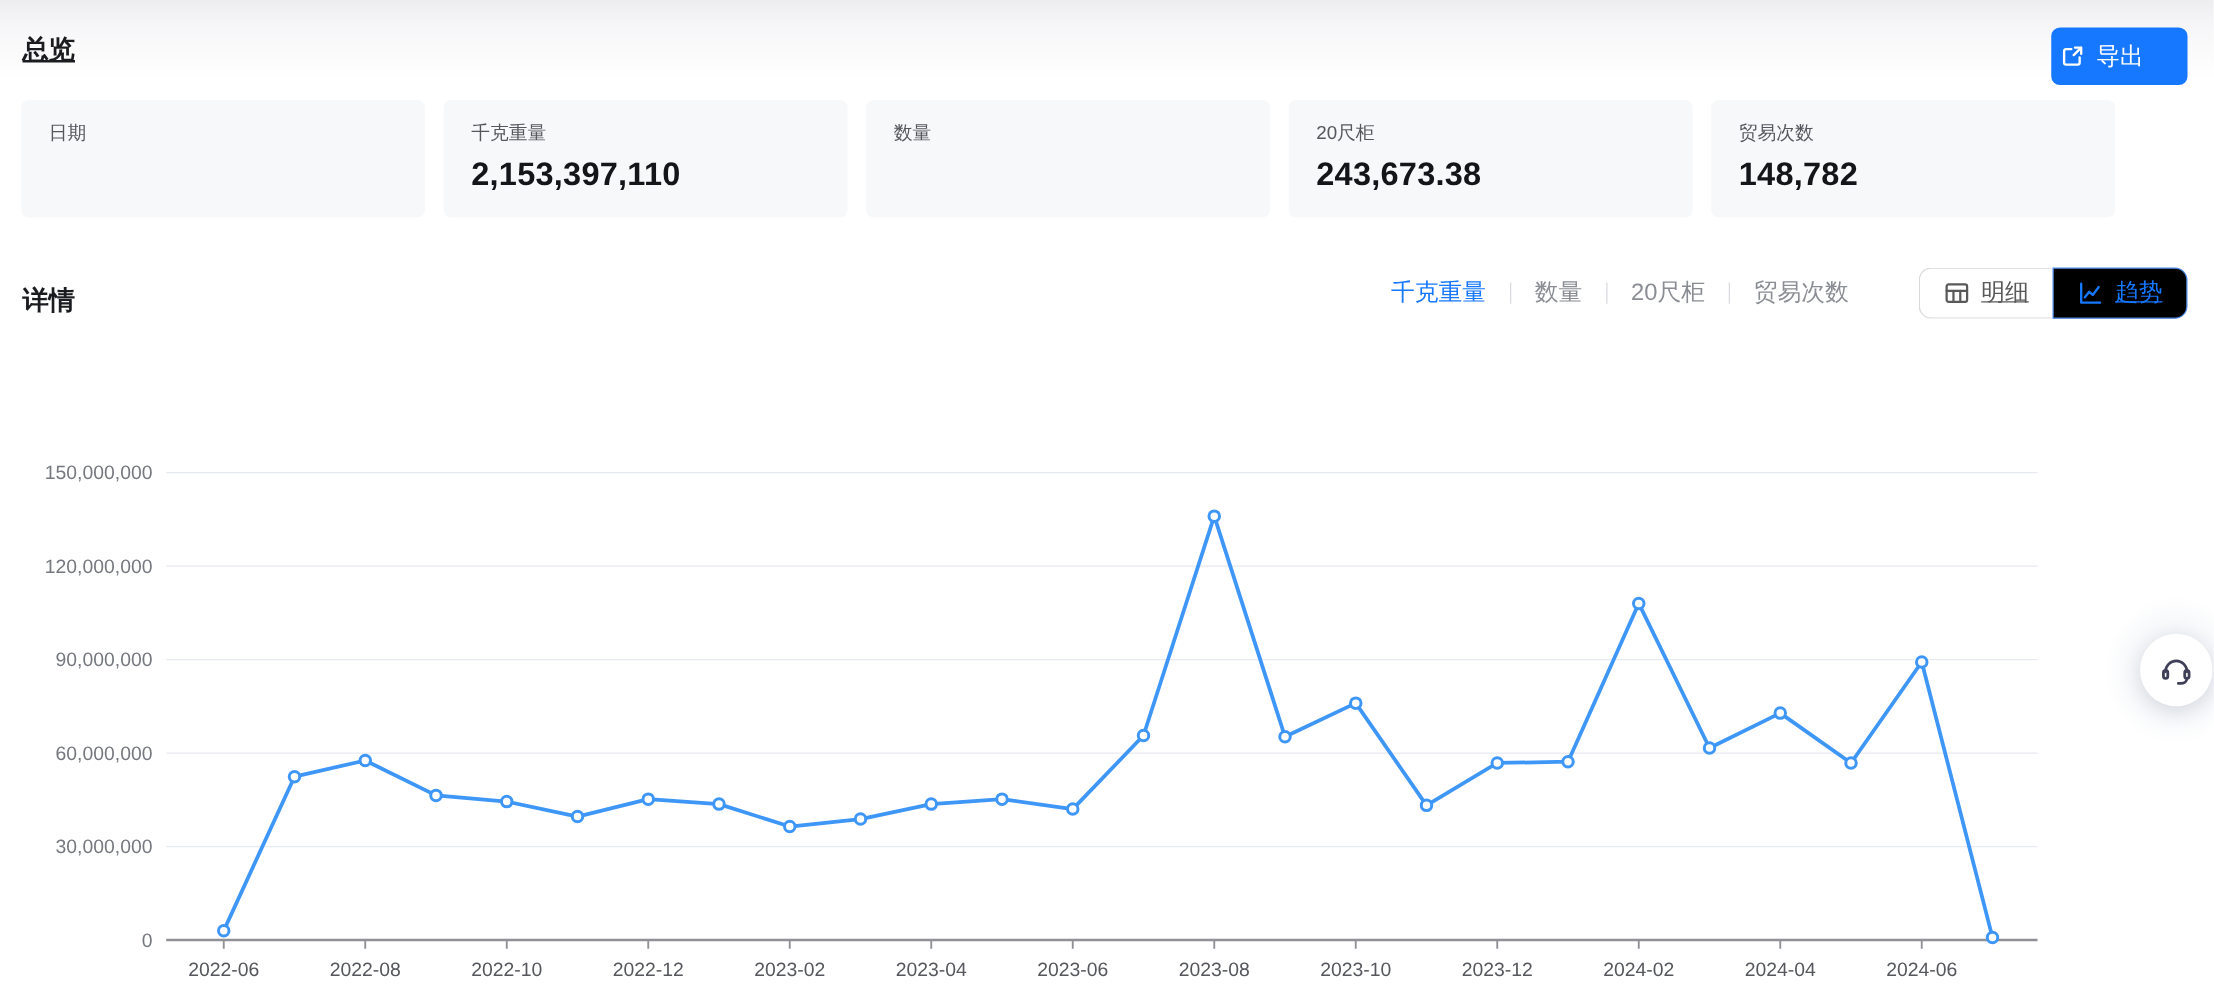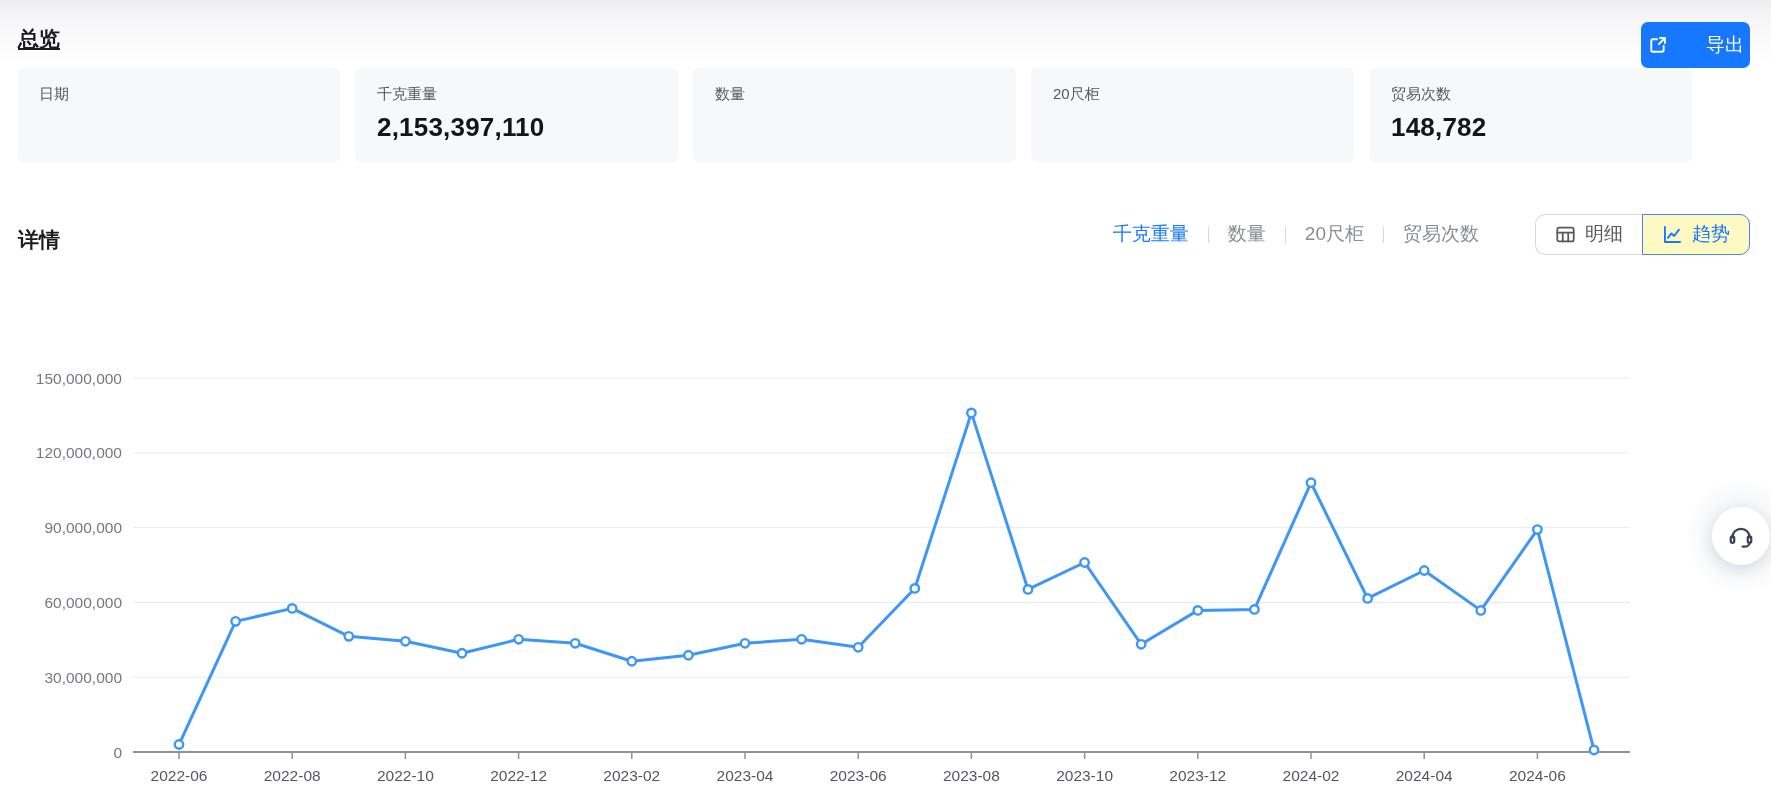--- a/index.html
+++ b/index.html
@@ -6,40 +6,40 @@
   body{
     width:1771px;height:793px;position:relative;overflow:hidden;
     background:#ffffff;font-family:"Liberation Sans",sans-serif;
     -webkit-font-smoothing:antialiased;
   }
   .top-grad{position:absolute;top:0;left:0;width:1771px;height:64px;
     background:linear-gradient(180deg,#ededef 0%,#f6f6f8 30%,#ffffff 100%);}
   .page-title{position:absolute;left:18px;top:25px;font-size:21px;font-weight:700;color:#1b1c1f;text-decoration:underline;}
   .export-btn{position:absolute;left:1641px;top:22px;width:109px;height:46px;
     background:#1677ff;border-radius:7px;color:#ffffff;border:none;cursor:pointer;
-    display:flex;align-items:center;justify-content:space-between;gap:9px;font-size:19px;
+    display:flex;align-items:center;justify-content:flex-start;gap:9px;font-size:19px;
     font-family:"Liberation Sans",sans-serif;}
-  .cards{position:absolute;left:17px;top:68px;width:1675px;display:flex;gap:15px;}
+  .cards{position:absolute;left:17px;top:80px;width:1675px;display:flex;gap:15px;}
   .card{flex:1;height:94px;background:#f7f8fa;border-radius:6px;box-sizing:border-box;
     padding:17px 22px 0 22px;}
   .card-label{font-size:15px;color:#55575c;}
   .card-value{margin-top:8px;font-size:26px;font-weight:700;color:#141518;letter-spacing:.2px;}
   .details-row{position:absolute;left:18px;top:211px;width:1732px;height:46px;
     display:flex;align-items:center;}
   .details-title{font-size:21px;font-weight:700;color:#1b1c1f;margin-top:12px;}
   .metric-tabs{margin-left:auto;display:flex;align-items:center;gap:19px;font-size:19px;color:#8a8d93;}
   .metric-tab{cursor:pointer;white-space:nowrap;}
   .metric-tab.active{color:#1677ff;}
   .sep{width:1px;height:17px;background:#d8dade;}
   .view-toggle{display:flex;margin-left:56px;}
   .vt-btn{height:41px;padding:0 19px;display:flex;align-items:center;gap:9px;font-size:19px;
     box-sizing:border-box;cursor:pointer;background:#fff;
-    font-family:"Liberation Sans",sans-serif;}
+    font-family:"Liberation Sans",sans-serif;text-decoration:underline;}
   .vt-detail{border:1px solid #d9d9d9;border-right:none;border-radius:10px 0 0 10px;color:#595959;}
-  .vt-trend{border:1px solid #4a86e4;border-radius:0 10px 10px 0;color:#1677ff;background:#fef9c3;}
+  .vt-trend{border:1px solid #4a86e4;border-radius:0 10px 10px 0;color:#1677ff;background:#000000;}
   .chart-wrap{position:absolute;left:0;top:273px;width:1771px;height:520px;}
   .fab-halo{position:absolute;left:1684px;top:477px;width:112px;height:118px;border-radius:50%;
     background:radial-gradient(closest-side,rgba(232,236,242,.95),rgba(255,255,255,0));}
   .fab{position:absolute;left:1712px;top:507px;width:58px;height:58px;border-radius:50%;
     background:#ffffff;box-shadow:0 4px 16px rgba(27,43,70,.14);cursor:pointer;
     display:flex;align-items:center;justify-content:center;border:none;}
   svg text{font-family:"Liberation Sans",sans-serif;}
 </style>
 </head>
 <body>
@@ -65,20 +65,21 @@
   </div>
   <div class="card">
     <div class="card-label">千克重量</div>
     <div class="card-value">2,153,397,110</div>
   </div>
   <div class="card">
     <div class="card-label">数量</div>
   </div>
   <div class="card">
     <div class="card-label">20尺柜</div>
+    <div class="card-value">243,673.38</div>
   </div>
   <div class="card">
     <div class="card-label">贸易次数</div>
     <div class="card-value">148,782</div>
   </div>
 </div>
 
 <div class="details-row">
   <div class="details-title">详情</div>
 

